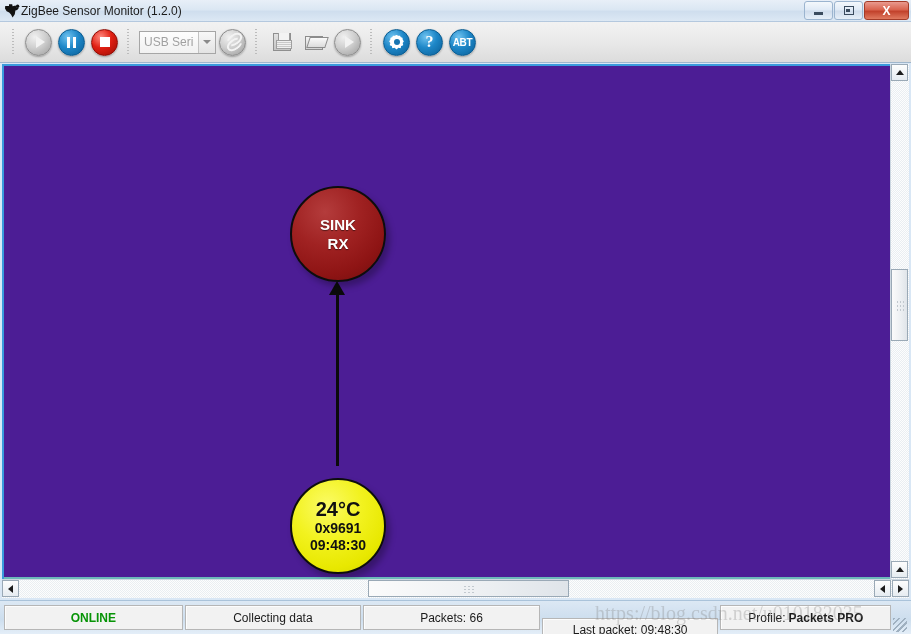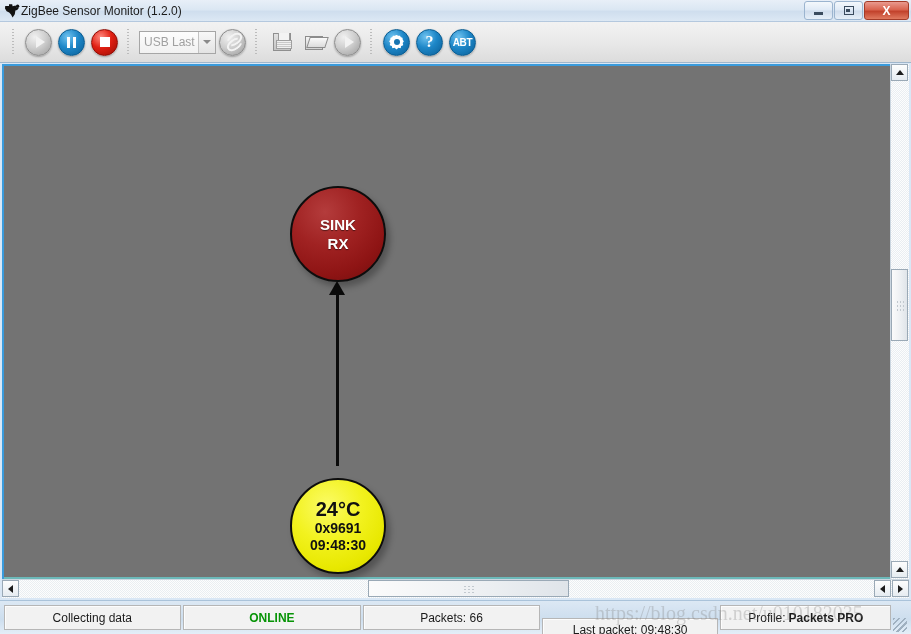--- a/index.html
+++ b/index.html
@@ -211,21 +211,21 @@
     left: 2px; top: 64px;
     width: 907px; height: 532px;
     border: 2px solid #3a9bdc;
     background: #6cb9b9;
     overflow: hidden;
   }
   .canvas {
     position: absolute;
     left: 0; top: 0;
     width: 886px; height: 511px;
-    background: #737373;
+    background: #4c1d95;
   }
 
   
   .node {
     position: absolute;
     border-radius: 50%;
     border: 2px solid #0d0d0d;
     display: flex; flex-direction: column;
     align-items: center; justify-content: center;
     text-align: center;
@@ -390,21 +390,21 @@
           <i></i>
         </span>
     </div>
     <div class="rbtn red">
       <i class="ic-stop"></i>
     </div>
 
     <div class="tb-sep"></div>
 
     <div class="combo">
-      <span class="combo-text">USB Last</span>
+      <span class="combo-text">USB Seri</span>
       <span class="combo-arrow">
           <i></i>
         </span>
     </div>
 
     <div class="rbtn gray">
       <span class="ic-sync"></span>
     </div>
 
     <div class="tb-sep"></div>
@@ -476,22 +476,22 @@
     </div>
     <div class="sb-btn" style="right:18px;top:0;">
       <i class="ar-l"></i>
     </div>
     <div class="sb-btn" style="right:0;top:0;">
       <i class="ar-r"></i>
     </div>
   </div>
 
   <div class="statusbar">
+    <div class="st-cell st-online">ONLINE</div>
     <div class="st-cell st-collect">Collecting data</div>
-    <div class="st-cell st-online">ONLINE</div>
     <div class="st-cell st-packets">Packets: 66</div>
     <div class="st-cell st-last">Last packet: 09:48:30</div>
     <div class="st-cell st-profile">
       <span>Profile:</span>
       <b>Packets PRO</b>
     </div>
     <div class="resize-grip"></div>
   </div>
 
   <div class="watermark">https://blog.csdn.net/u010182035</div>

